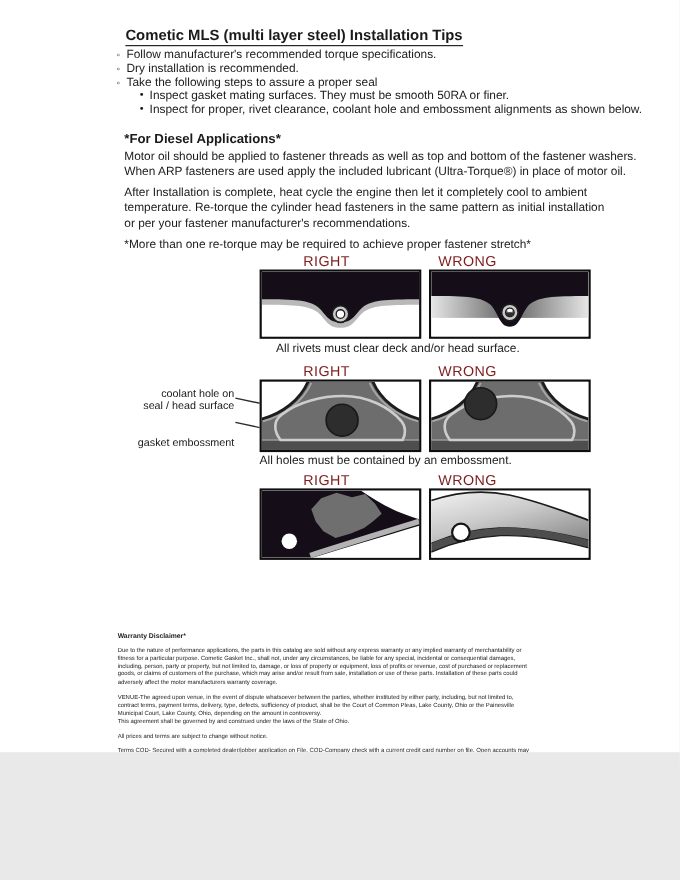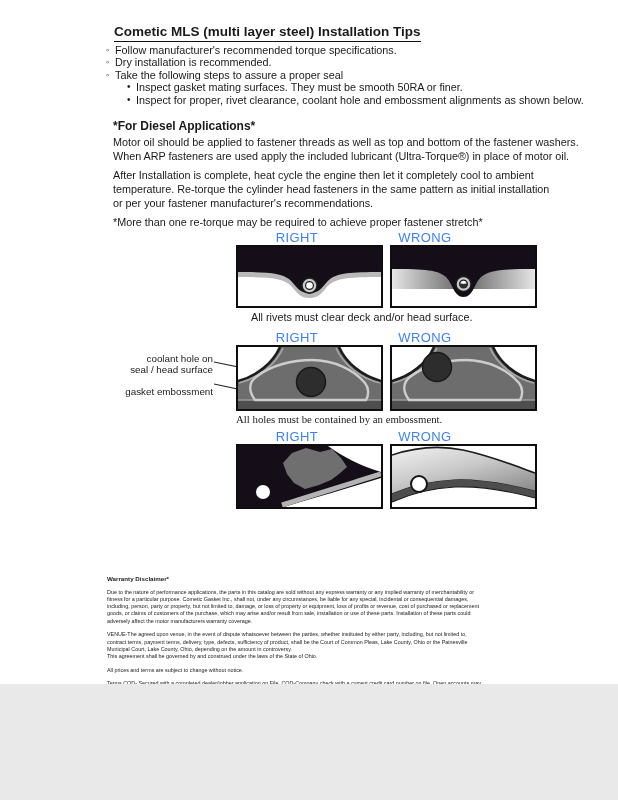--- a/index.html
+++ b/index.html
@@ -18,25 +18,25 @@
   .bullet-row.sub{margin-left:21px;}
   .marker{width:9px;flex:0 0 9px;font-size:9px;line-height:12.4px;}
   .marker.dot{font-size:10px;}
   
   .diesel-heading{left:113px;top:119px;font-size:12px;font-weight:bold;}
   .para{font-size:10.8px;line-height:13.9px;white-space:pre-line;}
   .p1{left:113px;top:136px;}
   .p2{left:113px;top:169px;}
   .p3{left:113px;top:216px;}
   
-  .rw-label{width:70px;text-align:center;font-size:13px;letter-spacing:.4px;color:#3b82f6;}
+  .rw-label{width:70px;text-align:center;font-size:13px;letter-spacing:.4px;color:#7f1d1d;}
   .figbox{border:2px solid #0e0e0e;width:143px;background:#fff;line-height:0;}
   .caption{font-size:10.8px;line-height:12.6px;white-space:pre-line;}
   .fig2-labels{left:108px;top:342px;width:105px;text-align:right;font-size:9.8px;line-height:11px;white-space:pre-line;}
-  .fig2-label2{}
+  .fig2-label2{margin-top:11px;}
   
   .warranty{left:107px;top:575px;width:428px;}
   .warranty h6{margin:0 0 7px 0;font-size:6.2px;font-weight:bold;}
   .warranty p{margin:0 0 6.6px 0;font-size:5.4px;line-height:7.15px;white-space:pre-line;color:#222;}
   
   .pagenum{left:387px;top:754px;font-size:14.5px;letter-spacing:.3px;color:#b91c1c;}
   svg{display:block;}
 </style>
 </head>
 <body>
@@ -145,21 +145,21 @@
       <path d="M0,0 L42,0 C35,16 19,29 0,34 Z" fill="#ffffff"></path>
       <path d="M42,0 C35,16 19,29 0,34" stroke="#1d1d1d" stroke-width="2.6" fill="none"></path>
       <path d="M45,1 C38,17 21,31 1,36" stroke="#a6a6a6" stroke-width="1.8" fill="none"></path>
       <path d="M143,0 L101,0 C108,16 124,29 143,34 Z" fill="#ffffff"></path>
       <path d="M101,0 C108,16 124,29 143,34" stroke="#1d1d1d" stroke-width="2.6" fill="none"></path>
       <path d="M98,1 C105,17 122,31 142,36" stroke="#a6a6a6" stroke-width="1.8" fill="none"></path>
       <path d="M17,53 C11,45 10,36 18,30 C33,18 55,13 74,13 C96,13 116,23 127,36 C131,41 131,48 128,53 Z" fill="none" stroke="#cdcdcd" stroke-width="2.4"></path>
       <circle cx="45" cy="20" r="14.5" fill="#2d2d2d" stroke="#191919" stroke-width="1.5"></circle>
     </svg>
   </div>
-  <div class="abs caption" style="left:236px;top:413px;font-family:Liberation Serif, serif;">All holes must be contained by an embossment.</div>
+  <div class="abs caption" style="left:236px;top:413px;">All holes must be contained by an embossment.</div>
 
   <div class="abs rw-label" style="left:262px;top:429px;">RIGHT</div>
   <div class="abs rw-label" style="left:390px;top:429px;">WRONG</div>
 
   <div class="abs figbox" style="left:236px;top:444px;">
     <svg viewBox="0 0 143 61" width="143" height="61">
       <rect width="143" height="61" fill="#ffffff"></rect>
       <path d="M0,0 L90,0 C104,10 122,20 143,26 L143,32 C110,42 76,52 46,61 L0,61 Z" fill="#150e18"></path>
       <path d="M44,59 C78,48 111,38 143,28" stroke="#b3b3b3" stroke-width="5" fill="none"></path>
       <polygon points="54,7 68,2 82,6 94,3 103,12 109,21 101,28 93,34 81,39 67,43 56,37 49,28 45,17" fill="#6f6f6f"></polygon>

